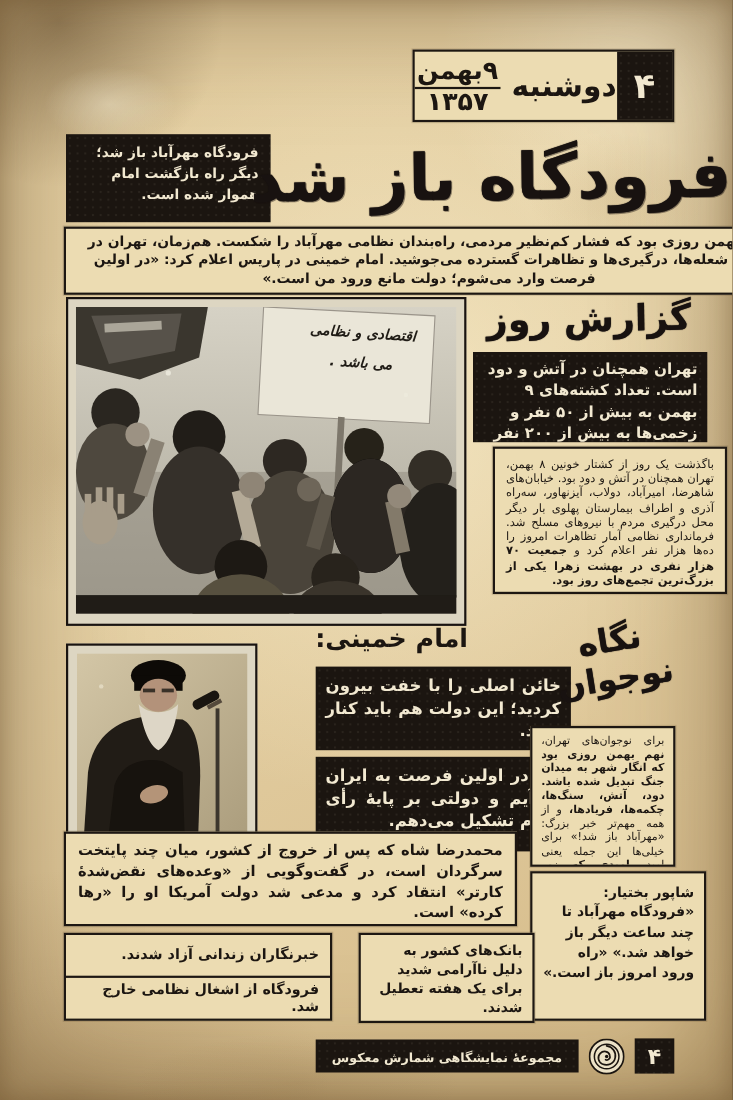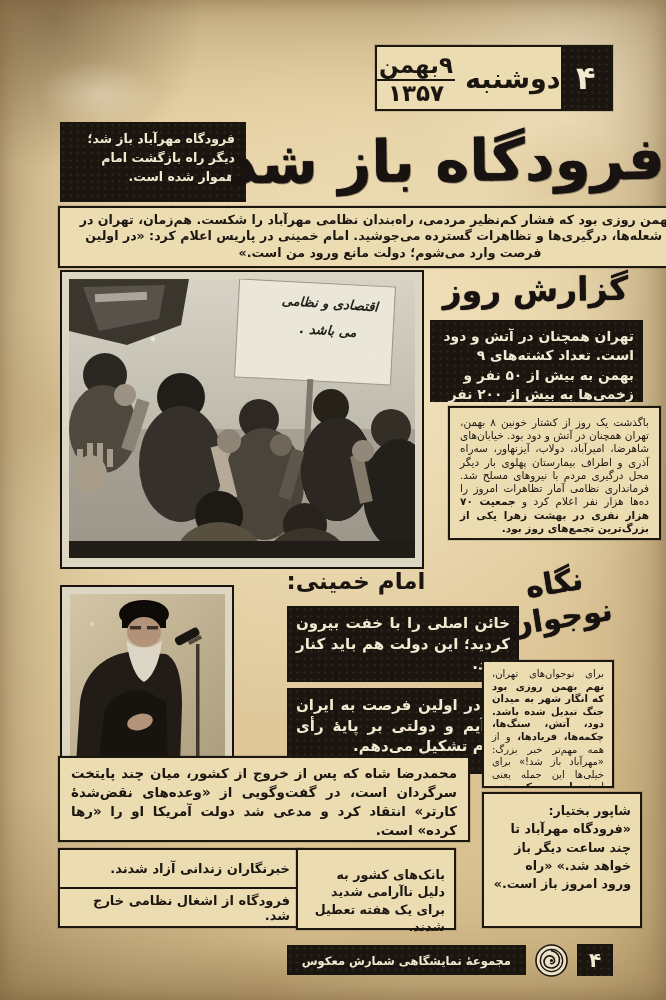--- a/index.html
+++ b/index.html
@@ -99,22 +99,22 @@
   .shah { position:absolute; left:58px; top:756px; width:412px; height:86px;
     padding:6px 11px; font-size:13.4px; font-weight:bold; line-height:1.42;
     text-align:justify; overflow:hidden; }
 
   .briefs { position:absolute; left:58px; top:848px; width:244px; height:80px;
     display:flex; flex-direction:column; }
   .briefs .row { flex:1; display:flex; align-items:center; padding:0 10px;
     font-size:13px; font-weight:bold; }
   .briefs .row:first-child { border-bottom:2.5px solid #1d1712; }
 
-  .banks { position:absolute; left:296px; top:848px; width:160px; height:82px;
-    padding:16px 9px; font-size:12.6px; font-weight:bold; line-height:1.38; text-align:right; }
+  .banks { position:absolute; left:326px; top:848px; width:160px; height:82px;
+    padding:5px 9px; font-size:12.6px; font-weight:bold; line-height:1.38; text-align:right; }
 
   
   .footer { position:absolute; top:944px; right:53px; height:32px;
     display:flex; align-items:center; gap:9px; }
   .footer .f-issue { width:36px; height:32px; display:flex; align-items:center;
     justify-content:center; font-size:20px; font-weight:bold; }
   .footer .f-logo { width:33px; height:33px; }
   .footer .f-bar { height:30px; line-height:30px; padding:1px 15px;
     font-size:11.5px; font-weight:bold; white-space:nowrap; }
 </style>

